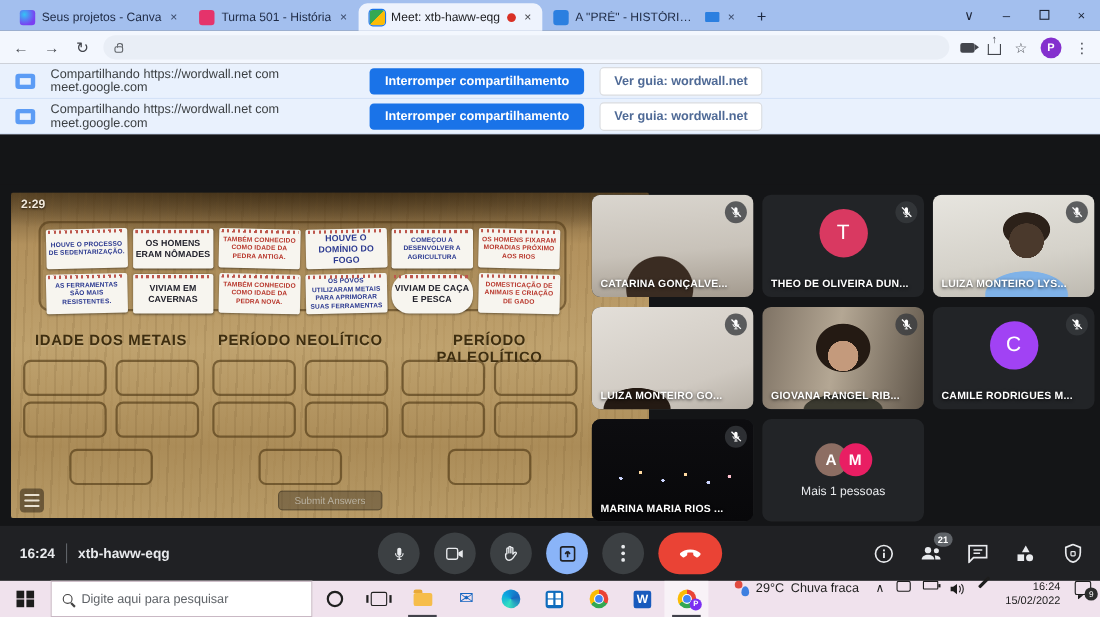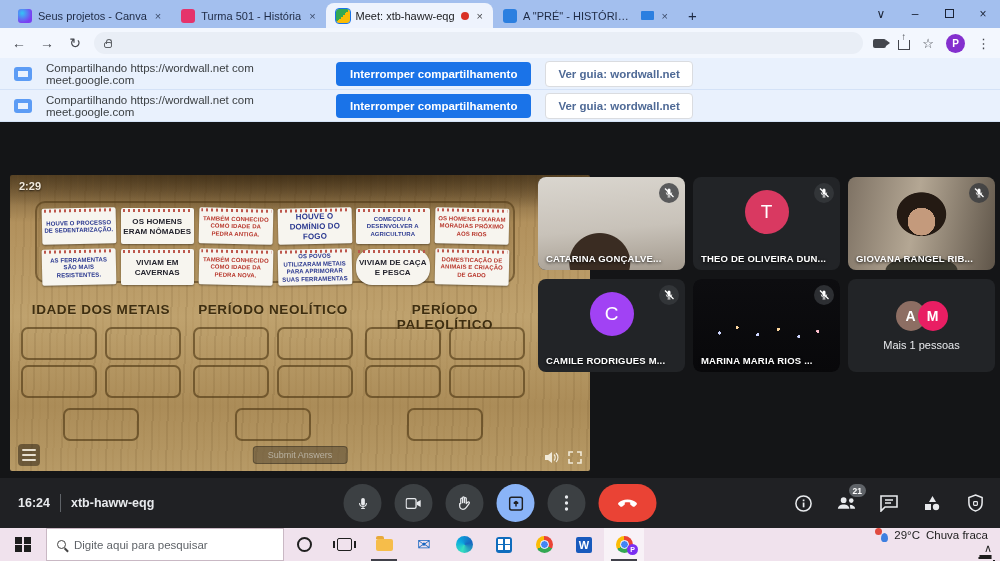--- a/index.html
+++ b/index.html
@@ -203,21 +203,21 @@
   .ic-store i { background:#fff; }
   .ic-chrome { width:17px; height:17px; border-radius:50%; position:relative;
     background:conic-gradient(#ea4335 0 33%, #34a853 33% 66%, #fbbc05 66% 100%); }
   .ic-chrome:before { content:""; position:absolute; inset:4px; border-radius:50%;
     background:#4285f4; border:1.5px solid #fff; }
   .ic-word { width:16px; height:16px; background:#185abd; border-radius:2px; color:#fff;
     font-size:11px; font-weight:700; display:flex; align-items:center; justify-content:center; }
   .p-dot { position:absolute; right:6px; bottom:6px; width:11px; height:11px; border-radius:50%;
     background:#7b2ff2; color:#fff; font-size:7px; font-weight:700; display:flex;
     align-items:center; justify-content:center; }
-  .tb-tray { margin-left:auto; display:flex; align-items:flex-end; padding-right:8px; color:#1d1d1d;flex-direction:column; }
+  .tb-tray { margin-left:auto; display:flex; align-items:flex-start; gap:11px; padding-right:8px; color:#1d1d1d; }
   .weather { display:flex; align-items:center; gap:6px; font-size:11.5px; color:#1d1d1d; padding:0 4px; }
   .w-icon { width:14px; height:14px; position:relative; }
   .w-icon:before { content:""; position:absolute; left:1px; top:0; width:7px; height:7px;
     border-radius:50%; background:#e04a3f; }
   .w-icon:after { content:""; position:absolute; right:0; bottom:0; width:7px; height:9px;
     border-radius:50% 50% 50% 50%/60% 60% 40% 40%; background:#3d7fe0; }
   .tray-glyph { font-size:11px; }
   .ic-tablet { width:13px; height:10px; border:1.6px solid #1d1d1d; border-radius:2px; }
   .ic-batt { width:14px; height:8px; border:1.5px solid #1d1d1d; border-radius:1px; position:relative; }
   .ic-batt:before { content:""; position:absolute; right:-3.5px; top:1.5px; width:2px; height:3px; background:#1d1d1d; }
@@ -410,20 +410,42 @@
           <span class="tile-name">THEO DE OLIVEIRA DUN...</span>
           <span class="mute-badge">
             <svg width="12" height="12" viewBox="0 0 24 24">
               <path d="M12 15a3 3 0 0 0 3-3V6a3 3 0 0 0-6 0v6a3 3 0 0 0 3 3z" fill="#fff"></path>
               <path d="M6.5 11a5.5 5.5 0 0 0 11 0M12 16.5V20M9 20h6" stroke="#fff" stroke-width="1.6" fill="none"></path>
               <line x1="4" y1="3" x2="21" y2="20" stroke="#fff" stroke-width="2.4"></line>
             </svg>
           </span>
         </div>
         <div class="tile">
+          <div class="vid scene-luiza-lys"></div>
+          <span class="tile-name">LUIZA MONTEIRO LYS...</span>
+          <span class="mute-badge">
+            <svg width="12" height="12" viewBox="0 0 24 24">
+              <path d="M12 15a3 3 0 0 0 3-3V6a3 3 0 0 0-6 0v6a3 3 0 0 0 3 3z" fill="#fff"></path>
+              <path d="M6.5 11a5.5 5.5 0 0 0 11 0M12 16.5V20M9 20h6" stroke="#fff" stroke-width="1.6" fill="none"></path>
+              <line x1="4" y1="3" x2="21" y2="20" stroke="#fff" stroke-width="2.4"></line>
+            </svg>
+          </span>
+        </div>
+        <div class="tile">
+          <div class="vid scene-luiza-go"></div>
+          <span class="tile-name">LUIZA MONTEIRO GO...</span>
+          <span class="mute-badge">
+            <svg width="12" height="12" viewBox="0 0 24 24">
+              <path d="M12 15a3 3 0 0 0 3-3V6a3 3 0 0 0-6 0v6a3 3 0 0 0 3 3z" fill="#fff"></path>
+              <path d="M6.5 11a5.5 5.5 0 0 0 11 0M12 16.5V20M9 20h6" stroke="#fff" stroke-width="1.6" fill="none"></path>
+              <line x1="4" y1="3" x2="21" y2="20" stroke="#fff" stroke-width="2.4"></line>
+            </svg>
+          </span>
+        </div>
+        <div class="tile">
           <div class="vid scene-giovana"></div>
           <span class="tile-name">GIOVANA RANGEL RIB...</span>
           <span class="mute-badge">
             <svg width="12" height="12" viewBox="0 0 24 24">
               <path d="M12 15a3 3 0 0 0 3-3V6a3 3 0 0 0-6 0v6a3 3 0 0 0 3 3z" fill="#fff"></path>
               <path d="M6.5 11a5.5 5.5 0 0 0 11 0M12 16.5V20M9 20h6" stroke="#fff" stroke-width="1.6" fill="none"></path>
               <line x1="4" y1="3" x2="21" y2="20" stroke="#fff" stroke-width="2.4"></line>
             </svg>
           </span>
         </div>

